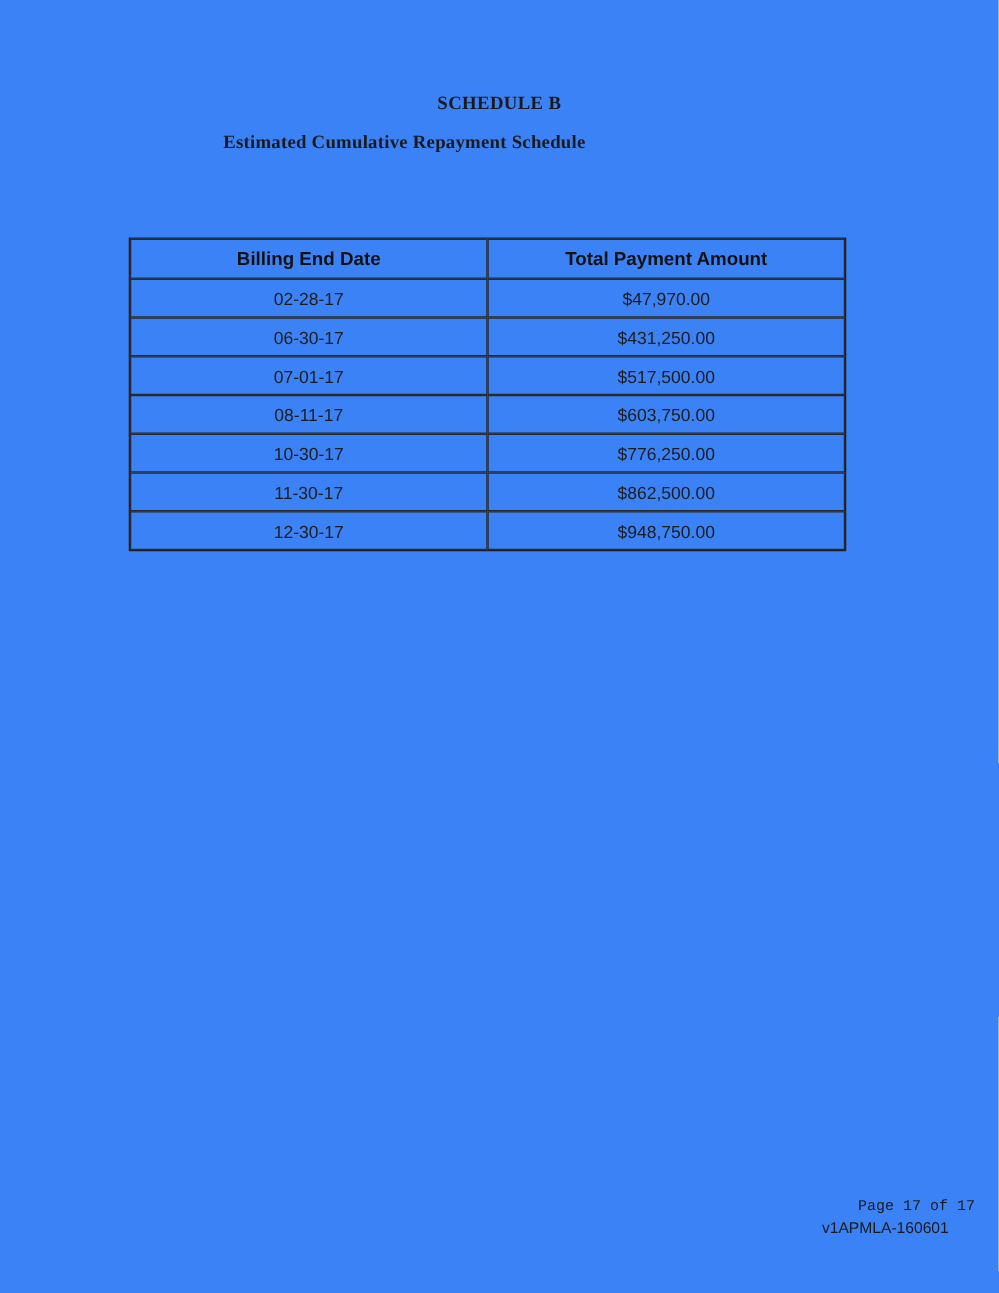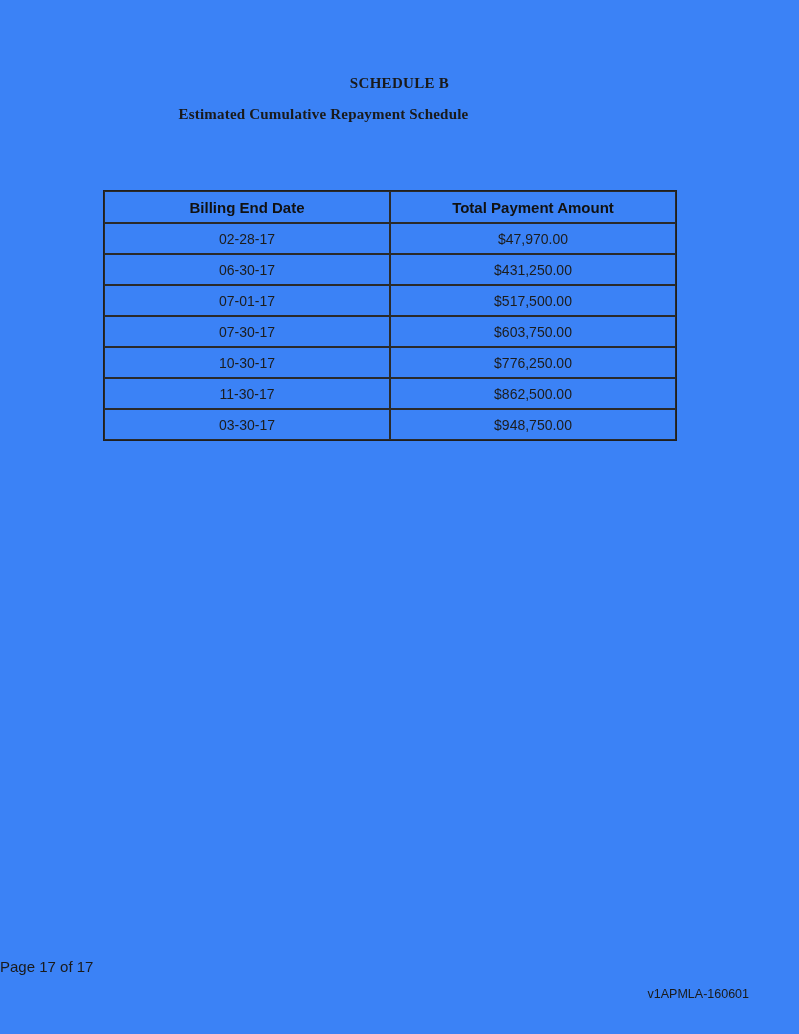--- a/index.html
+++ b/index.html
@@ -61,35 +61,34 @@
     height: 31px;
     font-size: 14px;
     font-weight: normal;
     color: #1c1c1c;
   }
   .footer-page {
     position: absolute;
     top: 958px;
     left: 0;
     width: 780px;
-    text-align: left;
-    font-family: Liberation Sans, sans-serif;
-    font-size: 15px;
+    text-align: right;
+    font-family: Liberation Mono, monospace;
+    font-size: 12px;
     color: #1a1a1a;
   }
   .footer-version {
     position: absolute;
     top: 975px;
-    left: 6px;
+    left: 16px;
     width: 743px;
     text-align: right;
     font-family: "Liberation Sans", sans-serif;
     font-size: 12.5px;
     color: #1a1a1a;
-    margin-top: 12px;
   }
 </style>
 </head>
 <body>
 
 <div class="page">
 
   <div class="doc-title">SCHEDULE B</div>
 
   <div class="doc-subtitle">Estimated Cumulative Repayment Schedule</div>
@@ -108,33 +107,33 @@
         </tr>
         <tr>
           <td>06-30-17</td>
           <td>$431,250.00</td>
         </tr>
         <tr>
           <td>07-01-17</td>
           <td>$517,500.00</td>
         </tr>
         <tr>
-          <td>07-30-17</td>
+          <td>08-11-17</td>
           <td>$603,750.00</td>
         </tr>
         <tr>
           <td>10-30-17</td>
           <td>$776,250.00</td>
         </tr>
         <tr>
           <td>11-30-17</td>
           <td>$862,500.00</td>
         </tr>
         <tr>
-          <td>03-30-17</td>
+          <td>12-30-17</td>
           <td>$948,750.00</td>
         </tr>
       </tbody>
   </table>
 
   <div class="footer-page">Page 17 of 17</div>
 
   <div class="footer-version">v1APMLA-160601</div>
 
 </div>

